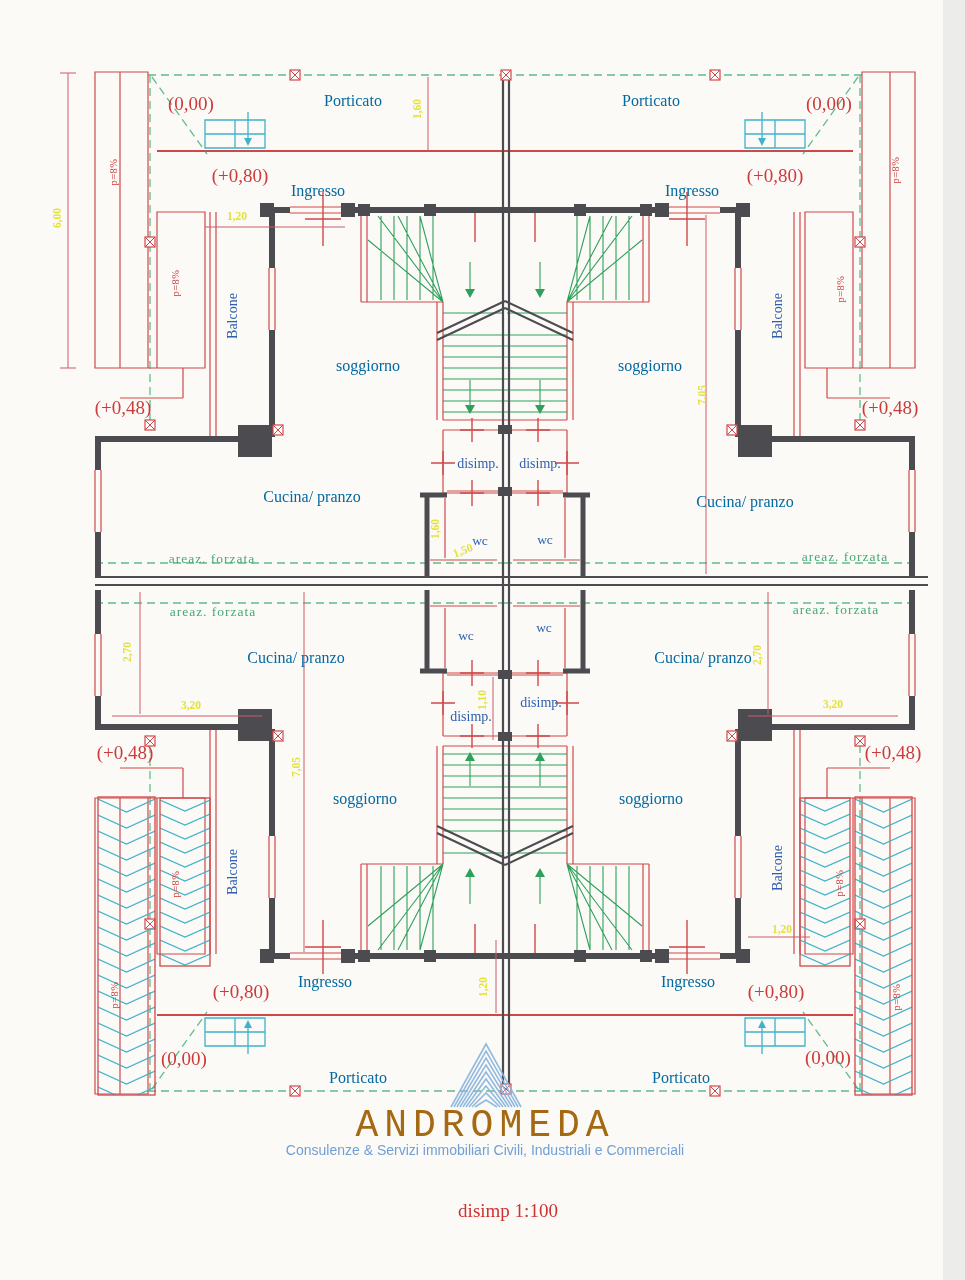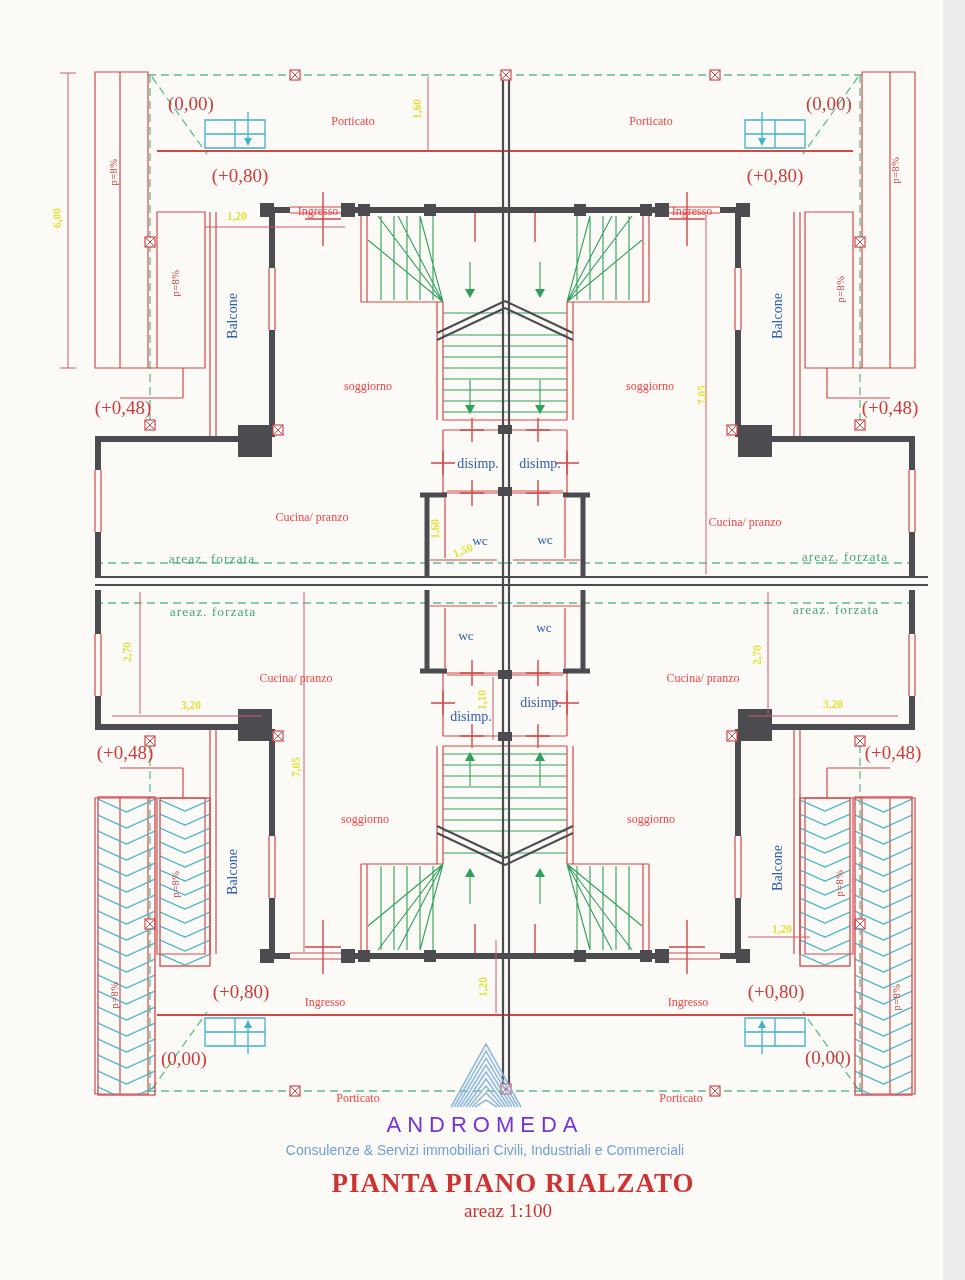--- a/index.html
+++ b/index.html
@@ -2,30 +2,30 @@
 <html><head>
 <meta charset="utf-8">
 <style>
   html,body{margin:0;padding:0;background:#ffffff;}
   .canvas{position:relative;width:965px;height:1280px;background:#fbfaf7;overflow:hidden;
           font-family:"Liberation Serif", serif;}
   svg.plan{position:absolute;left:0;top:0;}
   .lb{position:absolute;transform:translate(-50%,-50%);white-space:nowrap;line-height:1;}
   .v{transform:translate(-50%,-50%) rotate(-90deg);}
   .r{transform:translate(-50%,-50%) rotate(-21deg);}
-  .room16{font-size:12px;color:#ef4444;margin-top:20px;}
+  .room16{font-size:16px;color:#0369a1;}
   .room14{font-size:14px;color:#2f5fae;}
   .room13{font-size:13.5px;color:#2f5fae;}
   .areaz{font-size:13.5px;color:#46a876;letter-spacing:1px;}
   .lvl{font-size:19px;color:#cc3a3a;}
   .slope{font-size:10.5px;color:#cc3a3a;letter-spacing:.5px;}
   .dim{font-size:11.5px;color:#e3e23c;font-weight:bold;}
   .logo-name{position:absolute;transform:translate(-50%,-50%);
-             font-family:Liberation Sans, sans-serif;font-size:22px;letter-spacing:6px;
-             color:#6d28d9;opacity:.95;}
+             font-family:Liberation Mono, monospace;font-size:38px;letter-spacing:6px;
+             color:#a16207;opacity:.95;}
   .logo-tag{position:absolute;transform:translate(-50%,-50%);
             font-family:"Liberation Sans", sans-serif;font-size:14px;color:#6a9bd3;opacity:.95;}
   .title{position:absolute;transform:translate(-50%,-50%);font-weight:bold;font-size:27px;
          color:#cc3333;letter-spacing:1px;}
   .scale{position:absolute;transform:translate(-50%,-50%);font-size:19px;color:#cc3333;}
   .edge{position:absolute;right:0;top:0;width:22px;height:1280px;background:#ececea;}
 </style>
 </head>
 <body>
 
@@ -207,17 +207,16 @@
 <span class="lb dim v" style="left:297px;top:767px">7,05</span>
 <span class="lb dim r" style="left:463px;top:551px">1,50</span>
 <span class="lb dim v" style="left:483px;top:700px">1,10</span>
 <span class="lb dim v" style="left:128px;top:652px">2,70</span>
 <span class="lb dim v" style="left:758px;top:655px">2,70</span>
 <span class="lb dim" style="left:191px;top:706px">3,20</span>
 <span class="lb dim" style="left:833px;top:705px">3,20</span>
 
 <span class="logo-name" style="left:485px;top:1125px">ANDROMEDA</span>
 <span class="logo-tag" style="left:485px;top:1150px">Consulenze &amp; Servizi immobiliari Civili, Industriali e Commerciali</span>
-<span class="title" style="left:513px;top:1183px">PIANTA PIANO RIALZATO</span>
-<span class="scale" style="left:508px;top:1211px">areaz 1:100</span>
+<span class="scale" style="left:508px;top:1211px">disimp 1:100</span>
 
 <div class="edge"></div>
 </div>
 
 </body></html>

